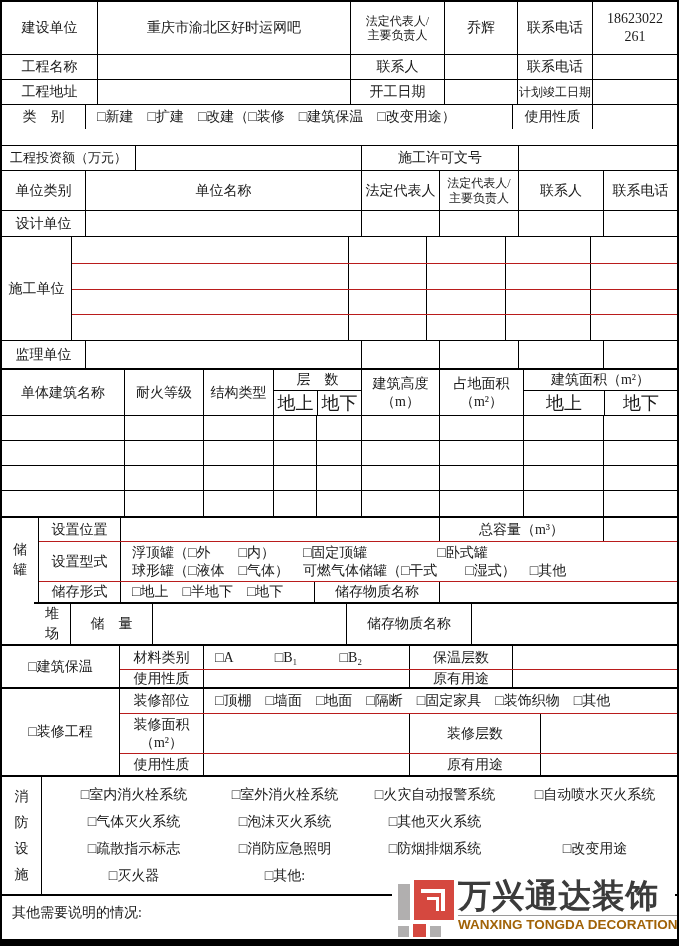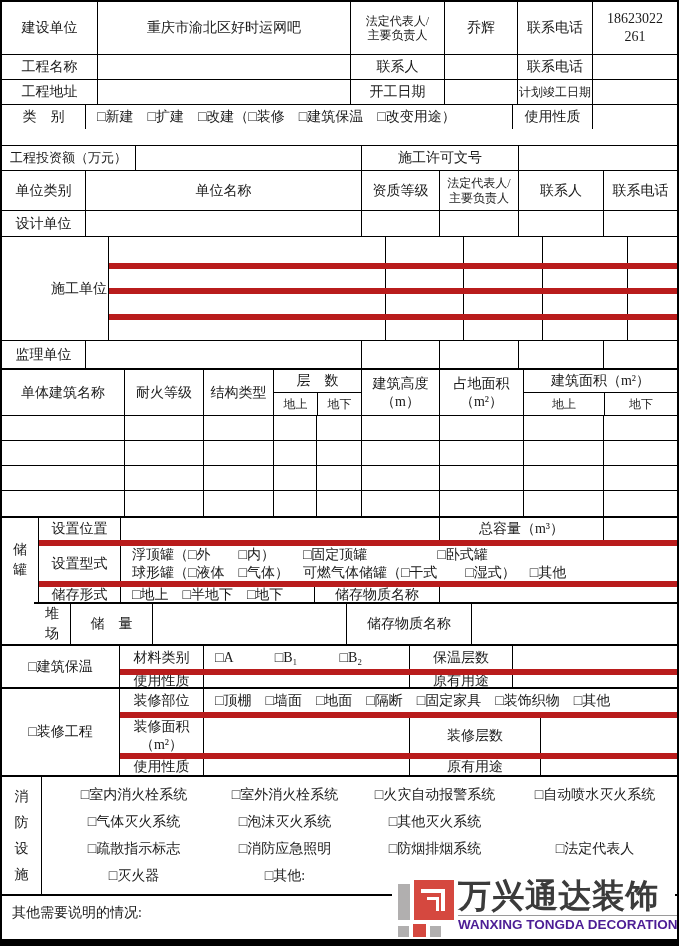--- a/index.html
+++ b/index.html
@@ -30,38 +30,38 @@
     text-align: center;
     font-size: 14px; line-height: 1.25;
     overflow: hidden;
     min-width: 0;
   }
   .row > .c:first-child { border-left: none; }
   .side { border-left: none; border-right: 1px solid #000;
           display:flex; align-items:center; justify-content:center;
           font-size:14px; }
   .subcol { flex: 1 1 auto; display: flex; flex-direction: column; min-width:0; }
-  .sub { display: grid; border-top: 6px solid #b91c1c; }
+  .sub { display: grid; border-top: 1px solid #b91c1c; }
   .subcol > .sub:first-child { border-top: none; }
   .sub > .c:first-child { border-left: none; }
 
   .opt { align-items: flex-start; text-align: left; padding-left: 11px; }
   .sm  { font-size: 12px; line-height: 1.2; }
   .f13 { font-size: 13px; }
   .vtext { width: 1.1em; word-break: break-all; text-align: center; }
   .lh20 { line-height: 20px; }
   .lh26 { line-height: 26px; }
   .wrapnum { display:inline-block; max-width:56px; word-break:break-all; line-height:1.3; }
 
   
   .bgroup { border-left:1px solid #000; display:flex; flex-direction:column; min-width:0; }
   .btop { flex:1; display:flex; align-items:center; justify-content:center; font-size:14px; border-bottom:1px solid #000; }
   .bbot { flex:1; display:grid; grid-template-columns: 43px 1fr; }
   .bgroup2 .bbot { grid-template-columns: 80px 1fr; }
-  .bbot > div { display:flex; align-items:center; justify-content:center; font-size:12px; }
+  .bbot > div { display:flex; align-items:center; justify-content:center; font-size:18px; }
   .bbot > div + div { border-left:1px solid #000; }
 
   
   .fire-body { flex:1; display:flex; flex-direction:column; justify-content:space-evenly; padding-left:13px; min-width:0; }
   .fire-line { display:grid; grid-template-columns: 158px 144px 156px 1fr; text-align:center; font-size:14px; }
   .fire-line span { white-space:nowrap; }
 
   
   .other-cell { display:block; text-align:left; padding:8px 0 0 10px; font-size:14px; }
 
@@ -78,21 +78,21 @@
            border-top:4px solid #fff; border-right:4px solid #fff; }
   .lm-b2 { position:absolute; left:13px; top:17px; width:12px; height:14px;
            border-top:3px solid #fff; border-right:3px solid #fff; }
   .lm-dots { position:absolute; left:2px; top:47px; display:flex; gap:4px; align-items:flex-end; }
   .lm-dots .g { width:11px; height:11px; background:var(--lgray); display:inline-block; }
   .lm-dots .r { width:13px; height:13px; background:var(--lred); display:inline-block; }
   .logo-text { flex:1; display:flex; flex-direction:column; justify-content:flex-start; }
   .logo-cn { font-family:"Liberation Sans","DejaVu Sans",sans-serif; font-weight:bold;
              font-size:33px; line-height:38px; color:#3b3b3b; white-space:nowrap; letter-spacing:0.5px; }
   .logo-en { font-family:"Liberation Sans","DejaVu Sans",sans-serif; font-weight:bold;
-             font-size:13.5px; line-height:18px; color:#4c1d95; white-space:nowrap; border-top:1px solid #9a9a9a; }
+             font-size:13.5px; line-height:18px; color:#a16207; white-space:nowrap; border-top:1px solid #9a9a9a; }
 </style>
 </head>
 <body>
 
 <div class="form" style="--lred:#d5483f; --lgray:#b1afaf;">
 
   <div class="row" style="grid-template-columns:95px 253px 94px 73px 75px 1fr; height:52px;">
     <div class="c">建设单位</div>
     <div class="c">重庆市渝北区好时运网吧</div>
     <div class="c sm">
@@ -134,40 +134,40 @@
   <div class="row" style="grid-template-columns:133px 226px 157px 1fr; height:25px;margin-top:16px;">
     <div class="c f13">工程投资额（万元）</div>
     <div class="c"></div>
     <div class="c">施工许可文号</div>
     <div class="c"></div>
   </div>
 
   <div class="row" style="grid-template-columns:83px 276px 78px 79px 85px 1fr; height:40px;">
     <div class="c">单位类别</div>
     <div class="c">单位名称</div>
-    <div class="c">资质等级</div>
+    <div class="c">法定代表人</div>
     <div class="c sm">
       <span>法定代表人/</span>
       <span>主要负责人</span>
     </div>
     <div class="c">联系人</div>
     <div class="c">联系电话</div>
   </div>
 
   <div class="row" style="grid-template-columns:83px 276px 78px 79px 85px 1fr; height:26px;">
     <div class="c">设计单位</div>
     <div class="c"></div>
     <div class="c"></div>
     <div class="c"></div>
     <div class="c"></div>
     <div class="c"></div>
   </div>
 
   <div class="sect" style="height:104px;">
-    <div class="c side" style="width:59px;margin-left:48px;">施工单位</div>
+    <div class="c side" style="width:70px;">施工单位</div>
     <div class="subcol">
       <div class="sub" style="grid-template-columns:276px 78px 79px 85px 1fr; height:26px;">
         <div class="c"></div>
           <div class="c"></div>
           <div class="c"></div>
           <div class="c"></div>
           <div class="c"></div>
       </div>
       <div class="sub" style="grid-template-columns:276px 78px 79px 85px 1fr; height:26px;">
         <div class="c"></div>
@@ -373,21 +373,21 @@
       <div class="fire-line">
         <span>□气体灭火系统</span>
         <span>□泡沫灭火系统</span>
         <span>□其他灭火系统</span>
         <span></span>
       </div>
       <div class="fire-line">
         <span>□疏散指示标志</span>
         <span>□消防应急照明</span>
         <span>□防烟排烟系统</span>
-        <span>□法定代表人</span>
+        <span>□改变用途</span>
       </div>
       <div class="fire-line">
         <span>□灭火器</span>
         <span>□其他:</span>
         <span></span>
         <span></span>
       </div>
     </div>
   </div>
 

